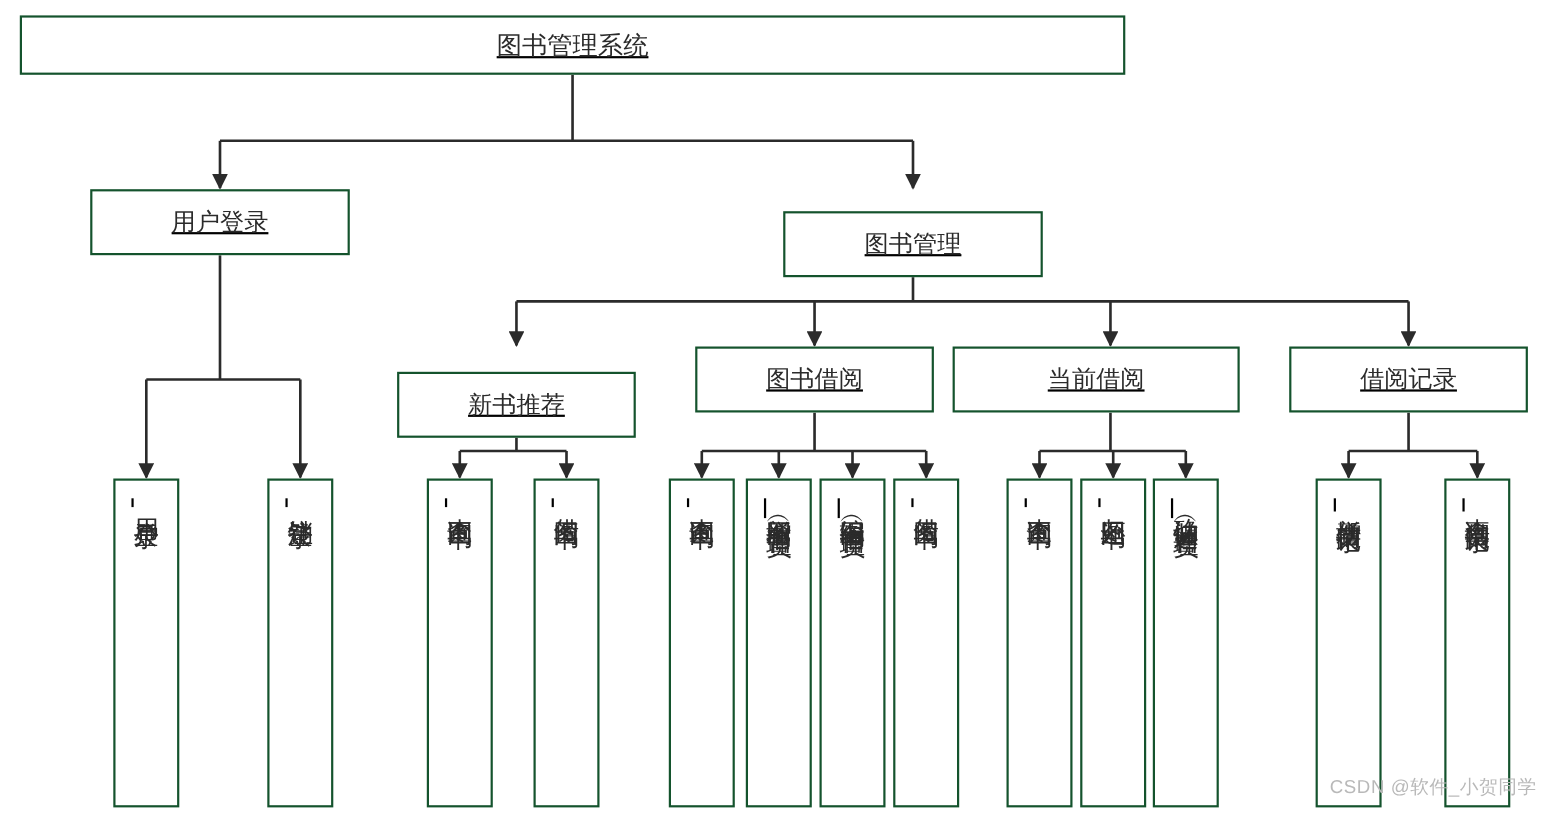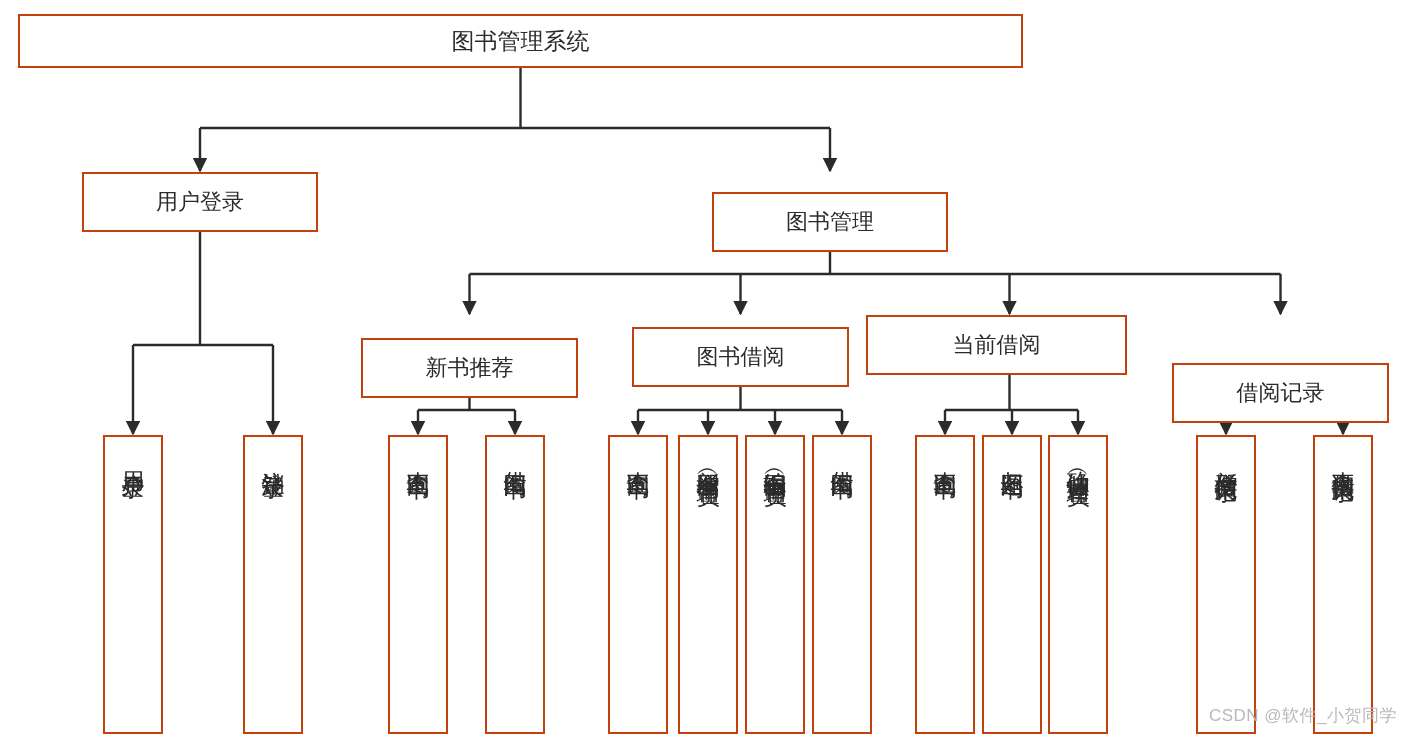--- a/index.html
+++ b/index.html
@@ -17,25 +17,26 @@
   svg#wires{
     position:absolute;
     left:0; top:0;
     width:1405px; height:747px;
     pointer-events:none;
   }
   .node{
     position:absolute;
     box-sizing:border-box;
     background:#ffffff;
-    border:2px solid #c2410c;
+    border:2px solid #14532d;
     display:flex;
     align-items:center;
     justify-content:center;
     z-index:2;
+    text-decoration:underline;
   }
   .node .label{
     color:#2b2b2b;
     line-height:1.15;
     text-align:center;
     white-space:nowrap;
   }
   .node.h .label{
     font-size:22px;
   }
@@ -120,27 +121,27 @@
       </div>
       <div class="node h" style="left: 82px; top: 172px; width: 236px; height: 60px;">
         <span class="label">用户登录</span>
       </div>
       <div class="node h" style="left: 712px; top: 172px; width: 236px; height: 60px; margin-top: 20px;">
         <span class="label">图书管理</span>
       </div>
       <div class="node h" style="left: 361px; top: 315px; width: 217px; height: 60px; margin-top: 23px;">
         <span class="label">新书推荐</span>
       </div>
-      <div class="node h" style="left: 632px; top: 315px; width: 217px; height: 60px; margin-top: 12px;">
+      <div class="node h" style="left: 632px; top: 315px; width: 217px; height: 60px;">
         <span class="label">图书借阅</span>
       </div>
       <div class="node h" style="left: 866px; top: 315px; width: 261px; height: 60px;">
         <span class="label">当前借阅</span>
       </div>
-      <div class="node h" style="left: 1172px; top: 315px; width: 217px; height: 60px; margin-top: 48px;">
+      <div class="node h" style="left: 1172px; top: 315px; width: 217px; height: 60px;">
         <span class="label">借阅记录</span>
       </div>
       <div class="node v" style="left: 103px; top: 435px; width: 60px; height: 299px;">
         <span class="label">用户登录</span>
       </div>
       <div class="node v" style="left: 243px; top: 435px; width: 60px; height: 299px;">
         <span class="label">注销登录</span>
       </div>
       <div class="node v" style="left: 388px; top: 435px; width: 60px; height: 299px;">
         <span class="label">查询图书</span>

